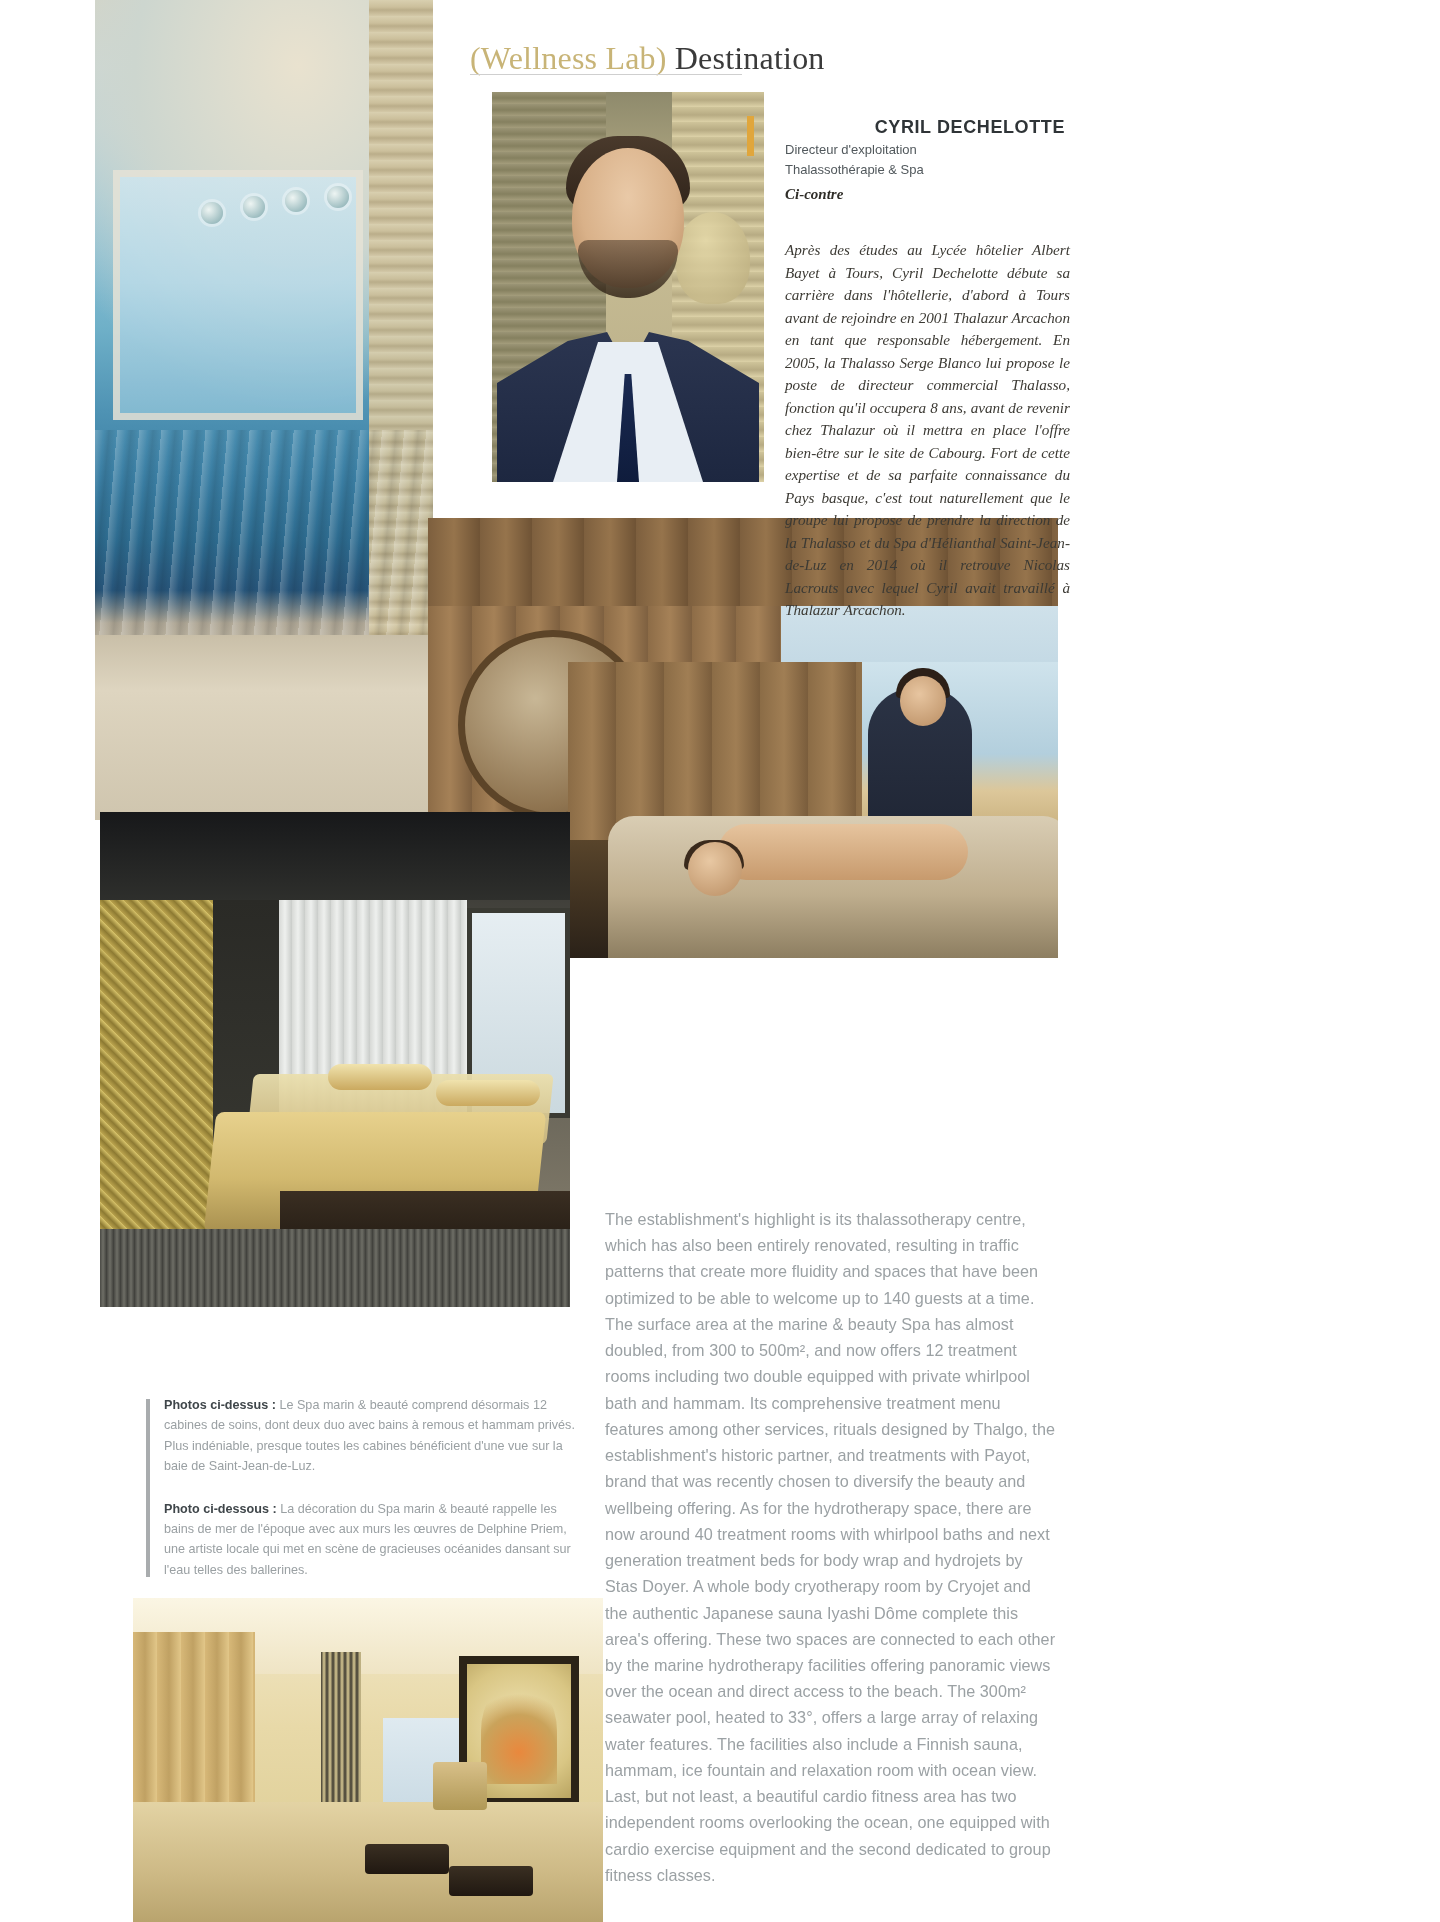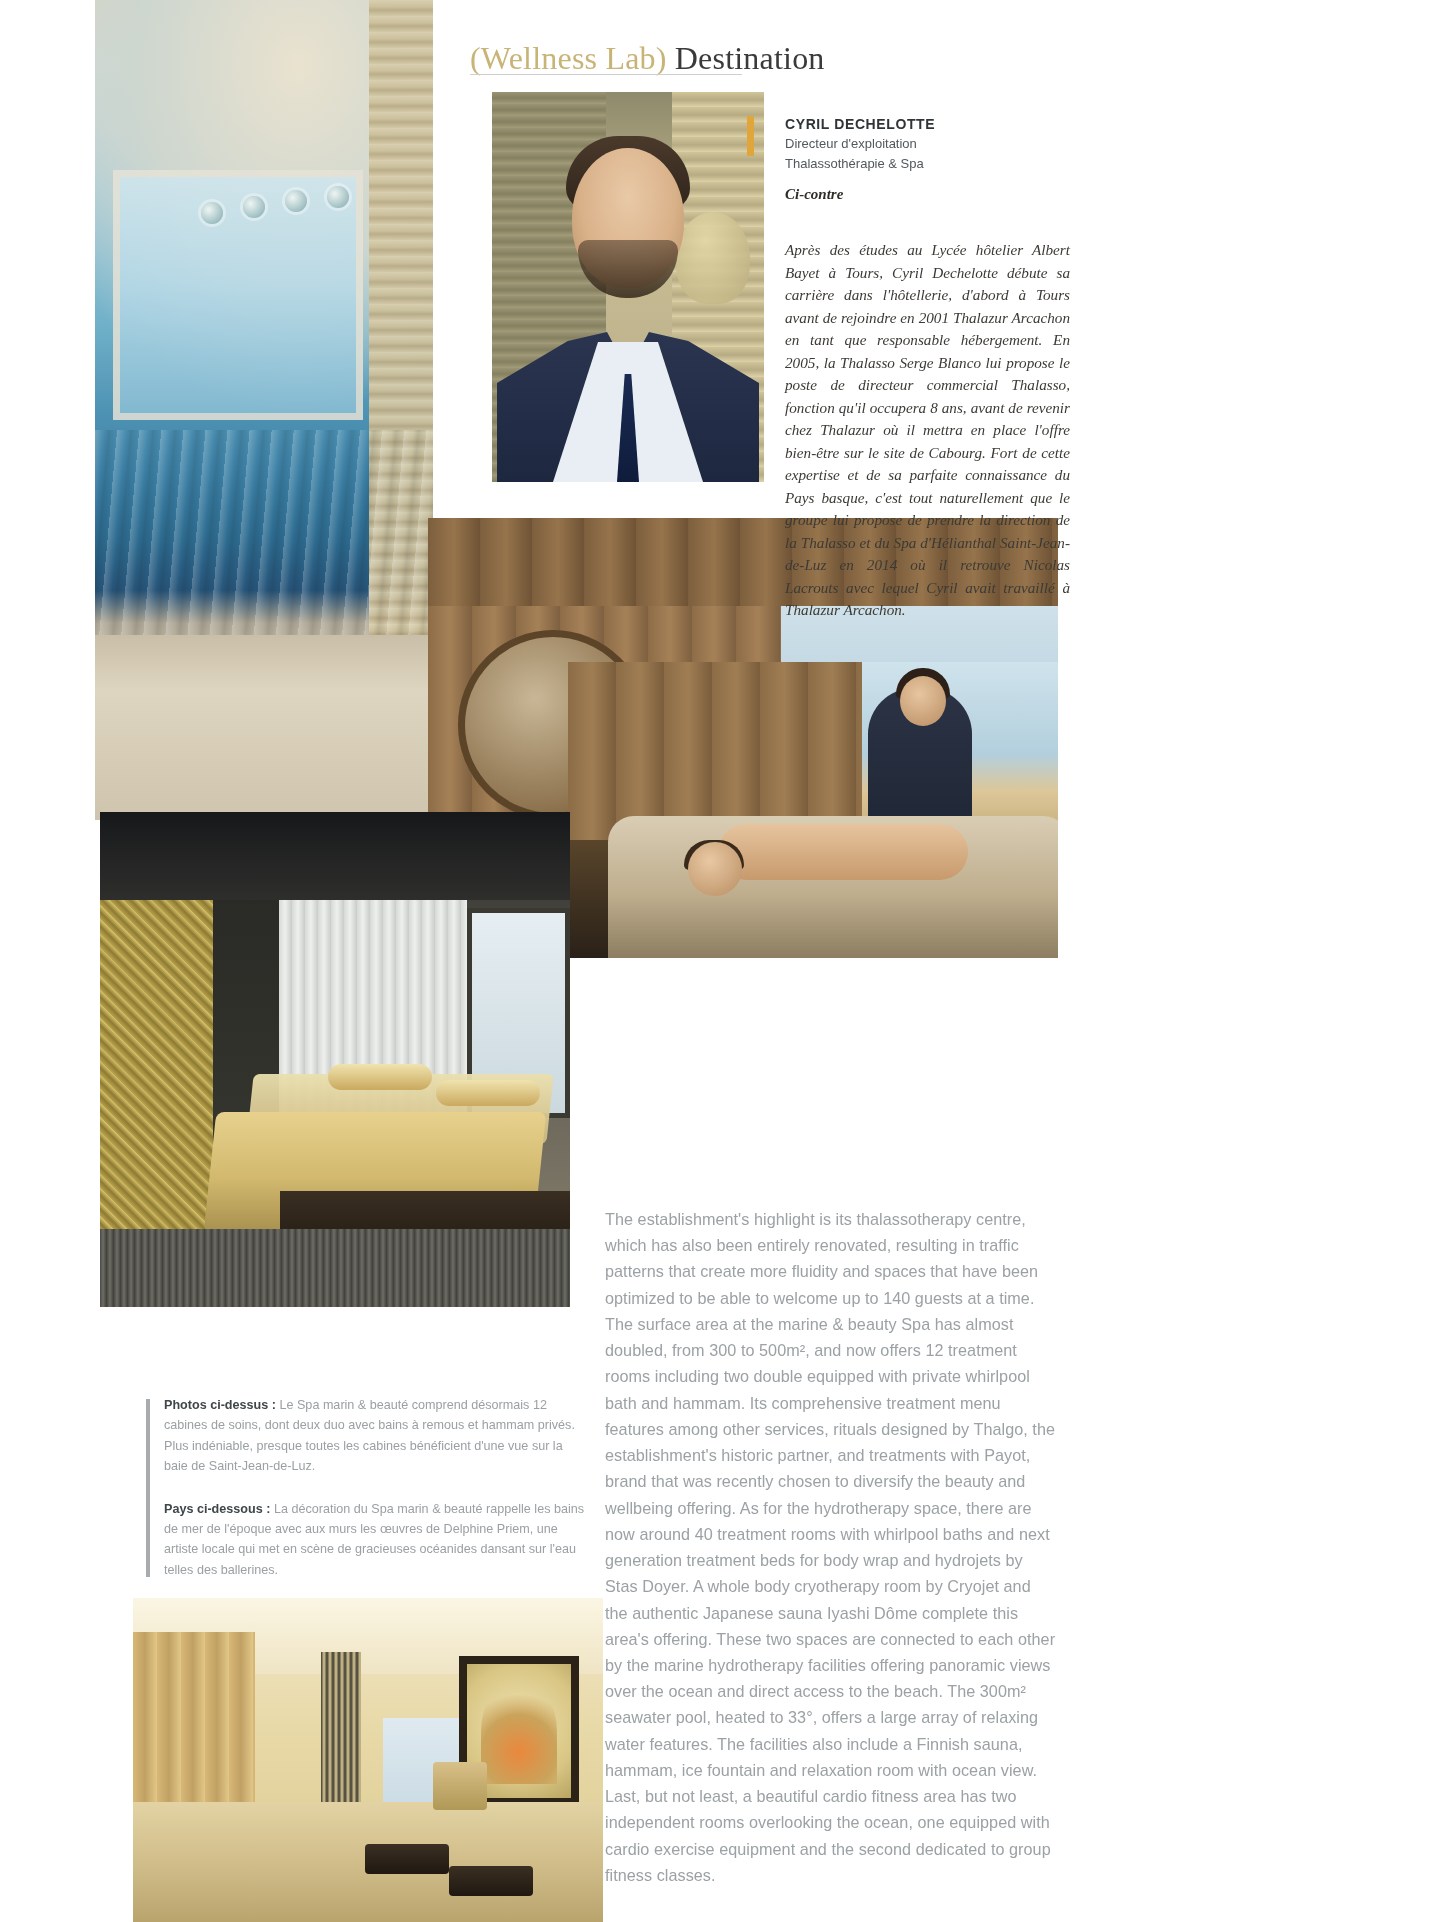--- a/index.html
+++ b/index.html
@@ -222,22 +222,22 @@
 
   
   .person {
     position:absolute; left:785px; top:114px; width:280px;
   }
   .person .accent {
     position:absolute; left:-38px; top:2px; width:7px; height:40px;
     background:#e0a63c;
   }
   .person .name {
-    font-size: 14px; font-weight: 700; letter-spacing: .6px;
-    color:#2f3437; line-height:1.45;
+    font-size: 18px; font-weight: 700; letter-spacing: .6px;
+    color:#2f3437; line-height:1.45;text-align:right;
   }
   .person .role, .person .dept {
     font-size: 13px; color:#51585c; line-height:1.5; font-weight:400;
   }
 
   .bio {
     position:absolute; left:785px; top:186px; width:285px;
     font-family:"Liberation Serif", serif;
     color:#3f3d37;
   }
@@ -366,19 +366,19 @@
     <div class="bio-head">Ci-contre</div>
     <div class="bio-body">Après des études au Lycée hôtelier Albert Bayet à Tours, Cyril Dechelotte débute sa carrière dans l'hôtellerie, d'abord à Tours avant de rejoindre en 2001 Thalazur Arcachon en tant que responsable hébergement. En 2005, la Thalasso Serge Blanco lui propose le poste de directeur commercial Thalasso, fonction qu'il occupera 8 ans, avant de revenir chez Thalazur où il mettra en place l'offre bien-être sur le site de Cabourg. Fort de cette expertise et de sa parfaite connaissance du Pays basque, c'est tout naturellement que le groupe lui propose de prendre la direction de la Thalasso et du Spa d'Hélianthal Saint-Jean-de-Luz en 2014 où il retrouve Nicolas Lacrouts avec lequel Cyril avait travaillé à Thalazur Arcachon.</div>
   </div>
 
   <div class="captions">
     <div class="bar"></div>
     <div class="cap">
       <b>Photos ci-dessus :</b><span> Le Spa marin &amp; beauté comprend désormais 12 cabines de soins, dont deux duo avec bains à remous et hammam privés. Plus indéniable, presque toutes les cabines bénéficient d'une vue sur la baie de Saint-Jean-de-Luz.</span>
     </div>
     <div class="cap">
-      <b>Pays ci-dessous :</b><span> La décoration du Spa marin &amp; beauté rappelle les bains de mer de l'époque avec aux murs les œuvres de Delphine Priem, une artiste locale qui met en scène de gracieuses océanides dansant sur l'eau telles des ballerines.</span>
+      <b>Photo ci-dessous :</b><span> La décoration du Spa marin &amp; beauté rappelle les bains de mer de l'époque avec aux murs les œuvres de Delphine Priem, une artiste locale qui met en scène de gracieuses océanides dansant sur l'eau telles des ballerines.</span>
     </div>
   </div>
 
   <div class="english">The establishment's highlight is its thalassotherapy centre, which has also been entirely renovated, resulting in traffic patterns that create more fluidity and spaces that have been optimized to be able to welcome up to 140 guests at a time. The surface area at the marine &amp; beauty Spa has almost doubled, from 300 to 500m², and now offers 12 treatment rooms including two double equipped with private whirlpool bath and hammam. Its comprehensive treatment menu features among other services, rituals designed by Thalgo, the establishment's historic partner, and treatments with Payot, brand that was recently chosen to diversify the beauty and wellbeing offering. As for the hydrotherapy space, there are now around 40 treatment rooms with whirlpool baths and next generation treatment beds for body wrap and hydrojets by Stas Doyer. A whole body cryotherapy room by Cryojet and the authentic Japanese sauna Iyashi Dôme complete this area's offering. These two spaces are connected to each other by the marine hydrotherapy facilities offering panoramic views over the ocean and direct access to the beach. The 300m² seawater pool, heated to 33°, offers a large array of relaxing water features. The facilities also include a Finnish sauna, hammam, ice fountain and relaxation room with ocean view. Last, but not least, a beautiful cardio fitness area has two independent rooms overlooking the ocean, one equipped with cardio exercise equipment and the second dedicated to group fitness classes.</div>
 
 </div>
 
 </body></html>

